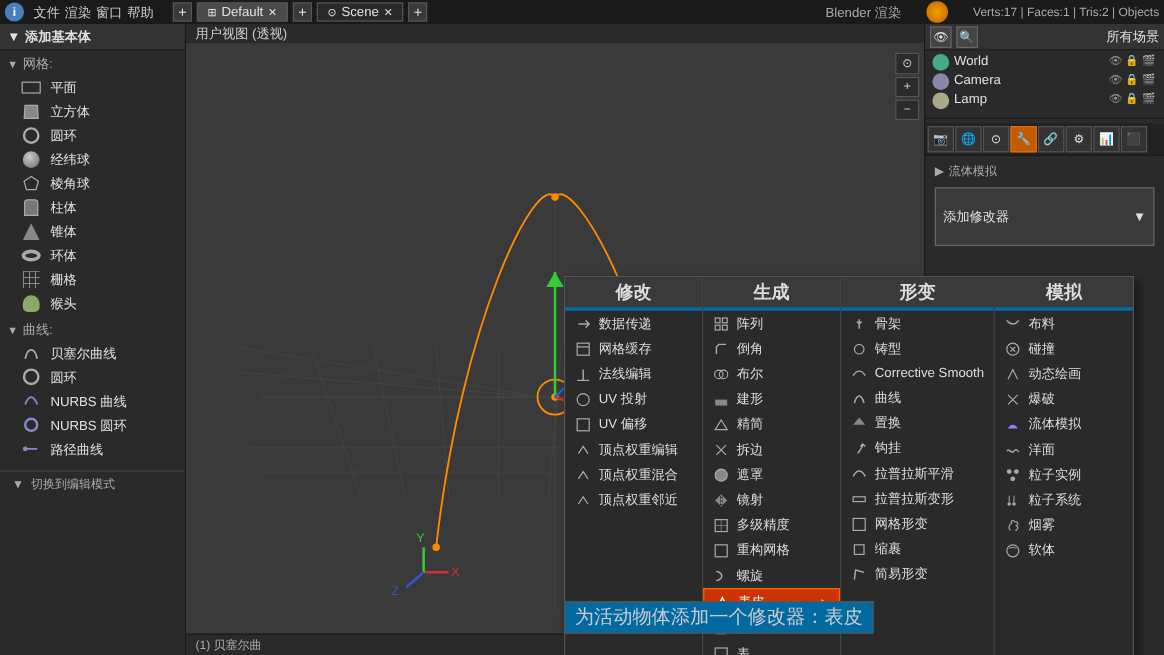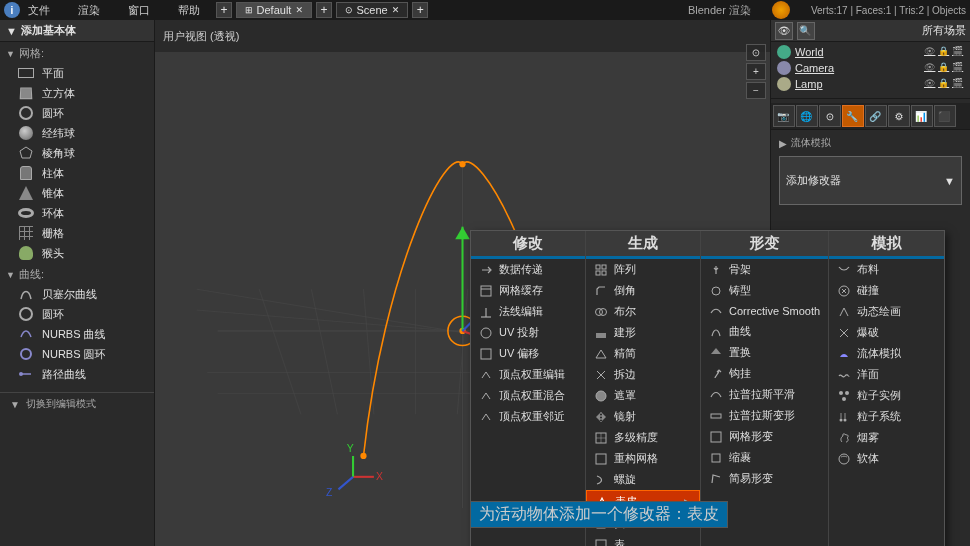--- a/index.html
+++ b/index.html
@@ -27,21 +27,21 @@
       z-index: 100;
     }
     .top-bar-icon {
       width: 16px; height: 16px;
       background: #4a7ebf;
       border-radius: 50%;
       display: flex; align-items: center; justify-content: center;
       font-size: 10px; color: white; font-weight: bold;
     }
     .top-bar-menu {
-      display: flex; gap: 28px;
+      display: flex; gap: 4px;
       font-size: 11px; color: #ccc; justify-content: center;
     }
     .top-bar-menu span { cursor: pointer; }
     .top-bar-tabs {
       display: flex; gap: 4px; margin-left: 8px;
     }
     .tab-item {
       background: #2a2a2a;
       border: 1px solid #555;
       padding: 1px 8px;
@@ -126,21 +126,21 @@
 
     
     .viewport {
       flex: 1;
       background: #3a3a3a;
       position: relative;
       overflow: hidden;
     }
     .viewport-header {
       position: absolute; top: 0; left: 0; right: 0;
-      height: 32px;
+      height: 16px;
       background: #2a2a2a;
       display: flex; align-items: center;
       padding: 0 8px; gap: 8px;
       font-size: 11px; color: #ccc;
       z-index: 10;
     }
     .viewport-controls {
       position: absolute; top: 24px; right: 4px;
       display: flex; flex-direction: column; gap: 2px;
       z-index: 10;
@@ -189,23 +189,23 @@
       background: #444; border: 1px solid #666;
       display: flex; align-items: center; justify-content: center;
       font-size: 10px; cursor: pointer;
       flex-shrink: 0;
     }
 
     .scene-tree {
       padding: 2px;
     }
     .scene-item {
-      display: flex; align-items: center;
+      display: flex; 
       padding: 1px 4px; gap: 4px;
-      font-size: 11px; cursor: pointer; text-decoration: underline;
+      font-size: 11px; cursor: pointer;
     }
     .scene-item-icon {
       width: 14px; height: 14px;
       border-radius: 50%;
       flex-shrink: 0;
     }
     .scene-item-controls {
       margin-left: auto; display: flex; gap: 2px;
     }
     .scene-ctrl { width: 12px; height: 12px; font-size: 9px; color: #999; cursor: pointer; }
@@ -508,20 +508,23 @@
         <text x="164" y="418" fill="#3355cc" font-size="10">Z</text>
       </svg>
     </div>
 
     <div class="viewport-controls">
       <div class="vp-btn">⊙</div>
       <div class="vp-btn">+</div>
       <div class="vp-btn">−</div>
     </div>
 
+    <div class="viewport-bottom">
+      <span>(1) 贝塞尔曲</span>
+    </div>
   </div>
 
   <div class="right-panel">
     <div class="right-panel-header">
       <div class="rp-icon-btn">👁</div>
       <div class="rp-icon-btn">🔍</div>
       <span style="margin-left:auto;font-size:11px;">所有场景</span>
     </div>
 
     <div class="scene-tree">

